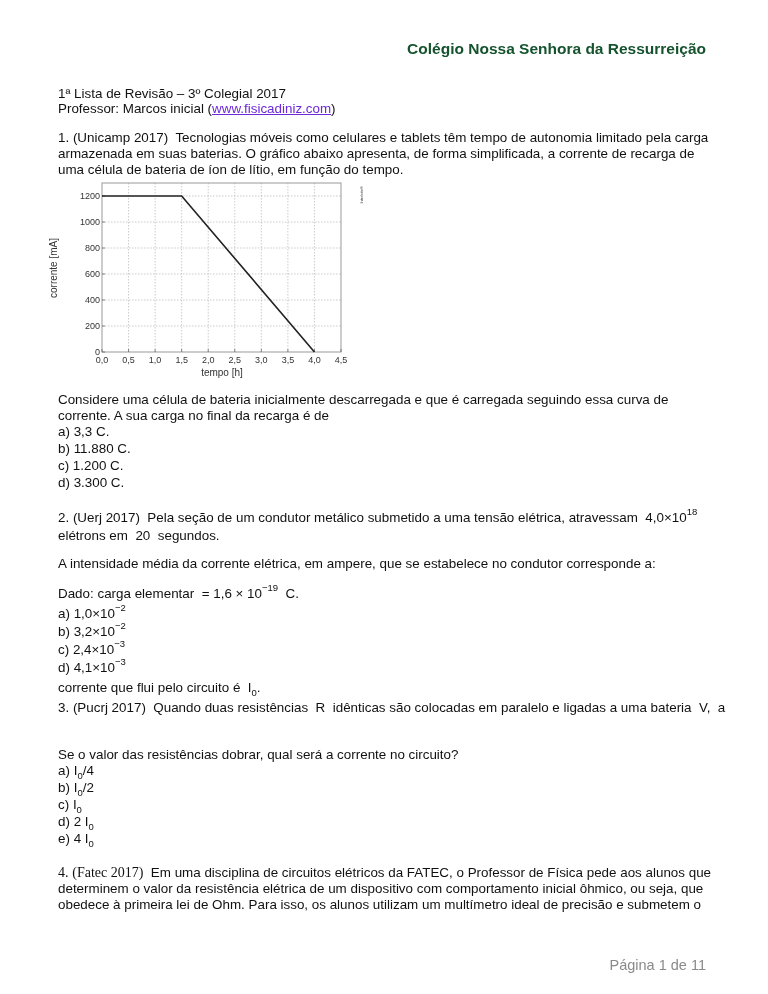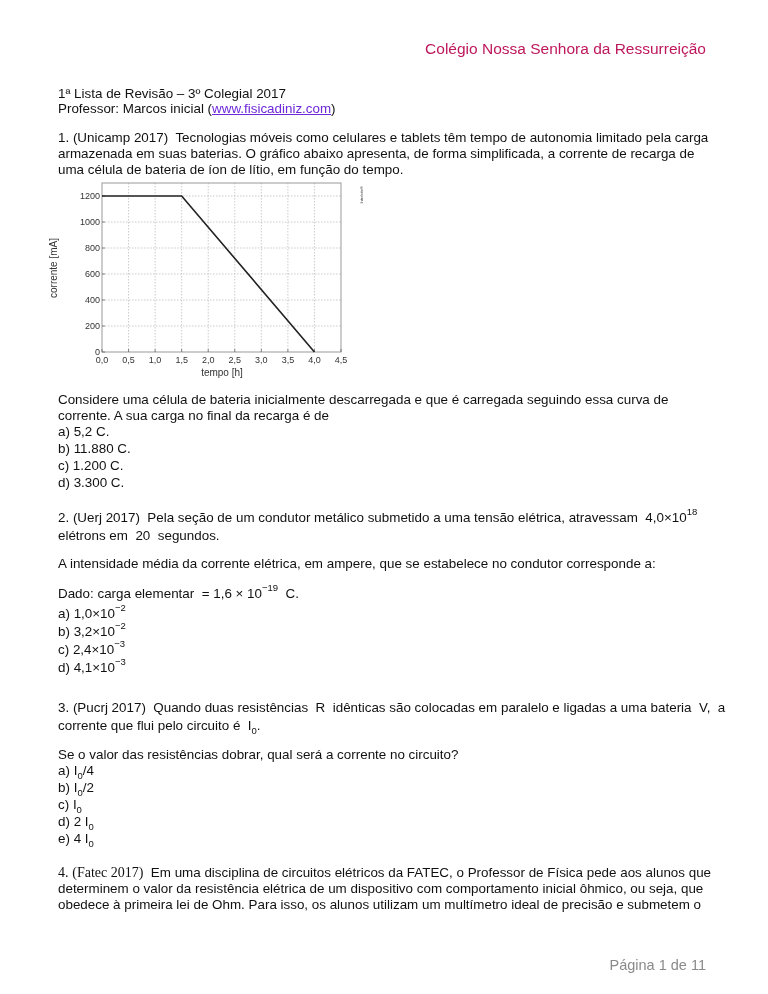--- a/index.html
+++ b/index.html
@@ -1,20 +1,20 @@
 <!DOCTYPE html>
 <html><head>
 <meta charset="utf-8">
 <style>
   html, body { margin: 0; padding: 0; background: #ffffff; }
   body { width: 768px; height: 994px; position: relative; overflow: hidden;
          font-family: "Liberation Sans", sans-serif; color: #111; font-size: 13.4px; }
   .abs { position: absolute; }
-  .header { left: 0; right: 62px; top: 40px; text-align: right; font-weight: normal;
-            color: #be185d; font-size: 15.5px; }
+  .header { left: 0; right: 62px; top: 40px; text-align: right; font-weight: bold;
+            color: #14532d; font-size: 15.5px; }
   .line { position: absolute; left: 58px; white-space: nowrap; line-height: 16px; }
   .link { color: #6d28d9; text-decoration: underline; }
   .serif { font-family: "Liberation Serif", serif; font-size: 14px; }
   sup { font-size: 9.5px; position: relative; top: -2px; vertical-align: super; line-height: 0; margin-top: 12px; }
   sub { font-size: 9.5px; vertical-align: sub; line-height: 0; }
   .math { font-family: "Liberation Sans", sans-serif; }
   .footer { right: 62px; top: 957px; color: #8a8a8a; font-size: 14.5px; text-align: center; }
   #chart { position: absolute; left: 40px; top: 170px; width: 340px; height: 212px; }
   #chart text { font-family: "Liberation Sans", sans-serif; fill: #333; }
 </style>
@@ -96,21 +96,21 @@
   <text x="182" y="206" text-anchor="middle" font-size="10">tempo [h]</text>
   <text transform="translate(17,98) rotate(-90)" text-anchor="middle" font-size="10">corrente [mA]</text>
   <text transform="translate(323,25) rotate(-90)" text-anchor="middle" font-size="4" fill="#999">Interbits®</text>
 <circle cx="62" cy="26" r="0"></circle>
     <circle cx="141.66666666666666" cy="26" r="0"></circle>
     <circle cx="274.44444444444446" cy="182" r="0"></circle>
   </svg>
 
 <div class="line" style="top:392px">Considere uma célula de bateria inicialmente descarregada e que é carregada seguindo essa curva de</div>
 <div class="line" style="top:408px">corrente. A sua carga no final da recarga é de</div>
-<div class="line" style="top:424px">a) 5,2 C.</div>
+<div class="line" style="top:424px">a) 3,3 C.</div>
 <div class="line" style="top:441px">b) 11.880 C.</div>
 <div class="line" style="top:458px">c) 1.200 C.</div>
 <div class="line" style="top:475px">d) 3.300 C.</div>
 
 <div class="line" style="top:510px">
   <span>2.</span>
   <span>(Uerj 2017)</span>&nbsp;
   <span>Pela seção de um condutor metálico submetido a uma tensão elétrica, atravessam</span>&nbsp;
   <span class="math"><span>4,0×10</span><sup>18</sup></span>
 </div>
@@ -134,21 +134,21 @@
 
 <div class="line" style="top:700px">
   <span>3.</span>
   <span>(Pucrj 2017)</span>&nbsp;
   <span>Quando duas resistências</span>&nbsp;
   <span>R</span>&nbsp;
   <span>idênticas são colocadas em paralelo e ligadas a uma bateria</span>&nbsp;
   <span>V,</span>&nbsp;
   <span>a</span>
 </div>
-<div class="line" style="top:718px">
+<div class="line" style="top:680px">
   <span>corrente que flui pelo circuito é</span>&nbsp;
   <span>I</span><sub>0</sub>.
 </div>
 <div class="line" style="top:747px">Se o valor das resistências dobrar, qual será a corrente no circuito?</div>
 <div id="q3-options">
     <div class="line" style="top:763px"><span>a) </span><span>I</span><sub>0</sub><span>/4</span></div>
     <div class="line" style="top:780px"><span>b) </span><span>I</span><sub>0</sub><span>/2</span></div>
     <div class="line" style="top:797px"><span>c) </span><span>I</span><sub>0</sub><span></span></div>
     <div class="line" style="top:814px"><span>d) 2 </span><span>I</span><sub>0</sub><span></span></div>
     <div class="line" style="top:831px"><span>e) 4 </span><span>I</span><sub>0</sub><span></span></div>

